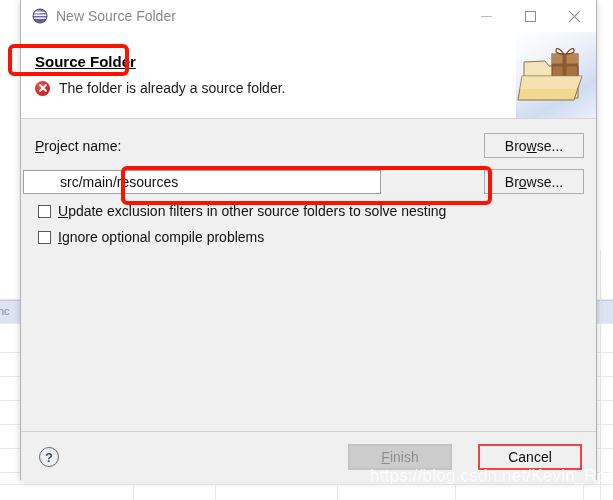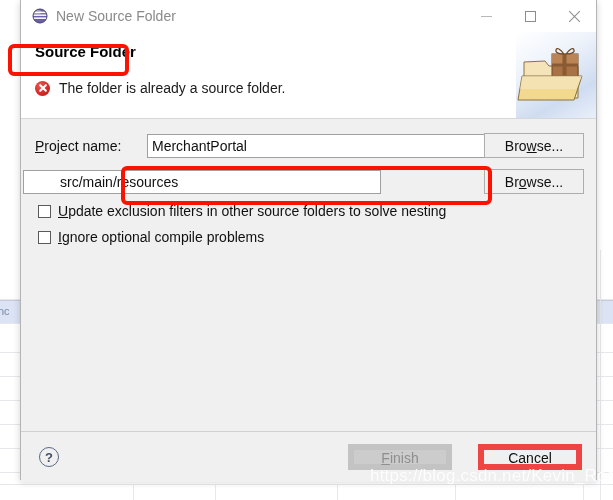--- a/index.html
+++ b/index.html
@@ -132,25 +132,26 @@
   
   #header {
     position: relative;
     height: 86px;
     background: #ffffff;
     border-bottom: 1px solid #d7d7d7;
     overflow: hidden;
   }
   #header-title {
     position: absolute;
-    left: 14px; top: 11px;
+    left: 14px; top: 21px;
     font-size: 15px;
     font-weight: bold;
     color: #000000;
     white-space: nowrap;
+    text-decoration: underline;
   }
   #header-msg-row {
     position: absolute;
     left: 14px; top: 48px;
     display: flex;
     align-items: center;
     text-align: right;
   }
   .error-icon {
     width: 15px; height: 15px;
@@ -279,21 +280,21 @@
     cursor: default;
     box-sizing: border-box;
   }
   .dlg-btn {
     position: absolute;
     top: 12px;
     width: 104px;
     height: 26px;
     font-family: "Liberation Sans", sans-serif;
     font-size: 14px;
-    border: 6px solid #ef4444;
+    border: 2px solid #ef4444;
     padding: 0;
     cursor: default;
   }
   .dlg-btn u { text-decoration: underline; }
   .dlg-btn.disabled {
     background: #cccccc;
     color: #8e8e8e;
     border-color: #c3c3c3;
   }
   .dlg-btn.enabled {
@@ -404,21 +405,20 @@
     <div id="header-msg-row">
       <span class="error-icon"></span>
       <span id="header-msg-text">The folder is already a source folder.</span>
     </div>
   </div>
 
   <div id="body">
 
     <div class="field-row" style="top:14px;gap:24px;">
       <label class="field-label"><u>P</u><span>roject name:</span></label>
-      <input class="text-input" style="width: 360px;" type="text" value="MerchantPortal">
       <button class="browse-btn" style="top:0px;"><span>Bro</span><u>w</u><span>se...</span></button>
     </div>
 
     <div class="field-row" style="top:50px;">
       <input class="text-input" style="width: 358px; margin-left: 2px; padding-left: 36px;" type="text" value="src/main/resources">
       <button class="browse-btn" style="top:0px;"><span>Br</span><u>o</u><span>wse...</span></button>
     </div>
 
     <div class="check-row" style="top:110px;">
       <span class="cb-box"></span>

